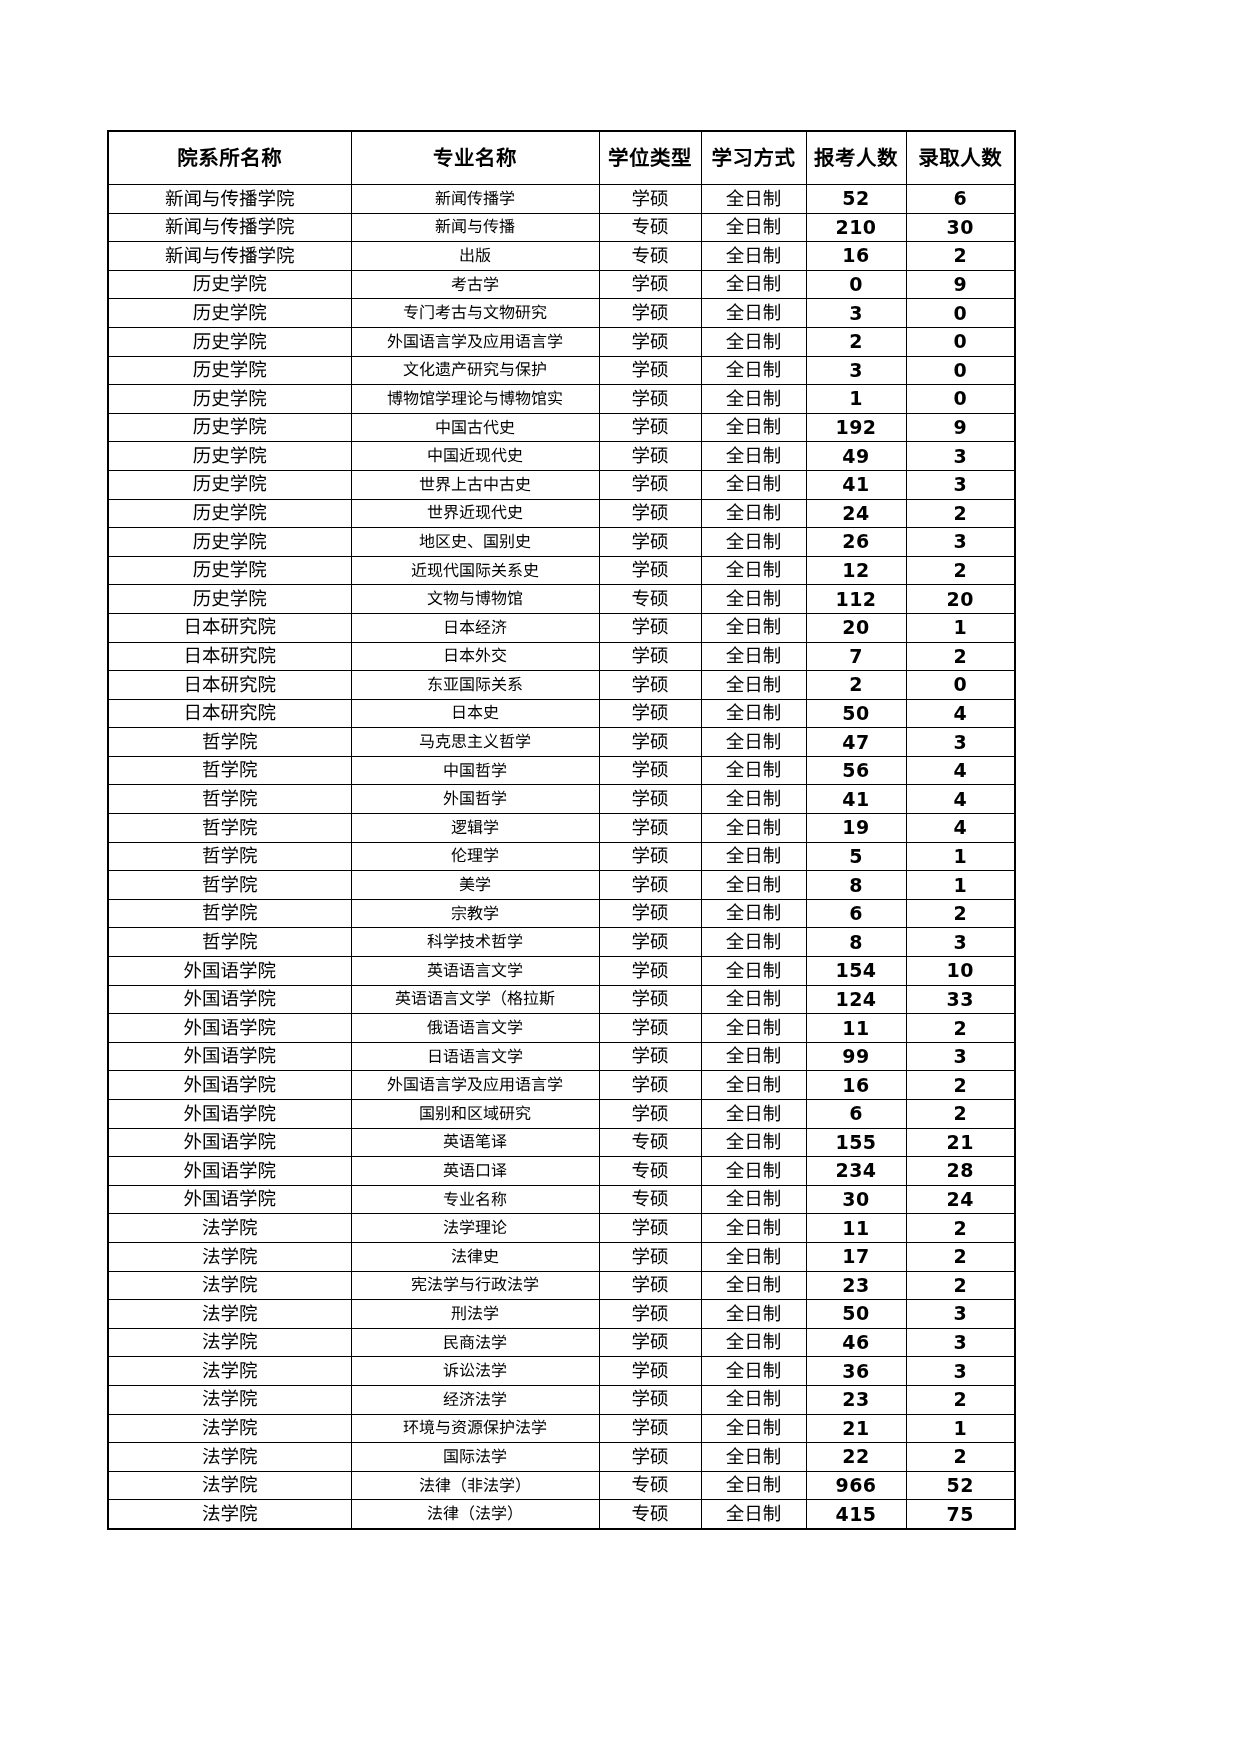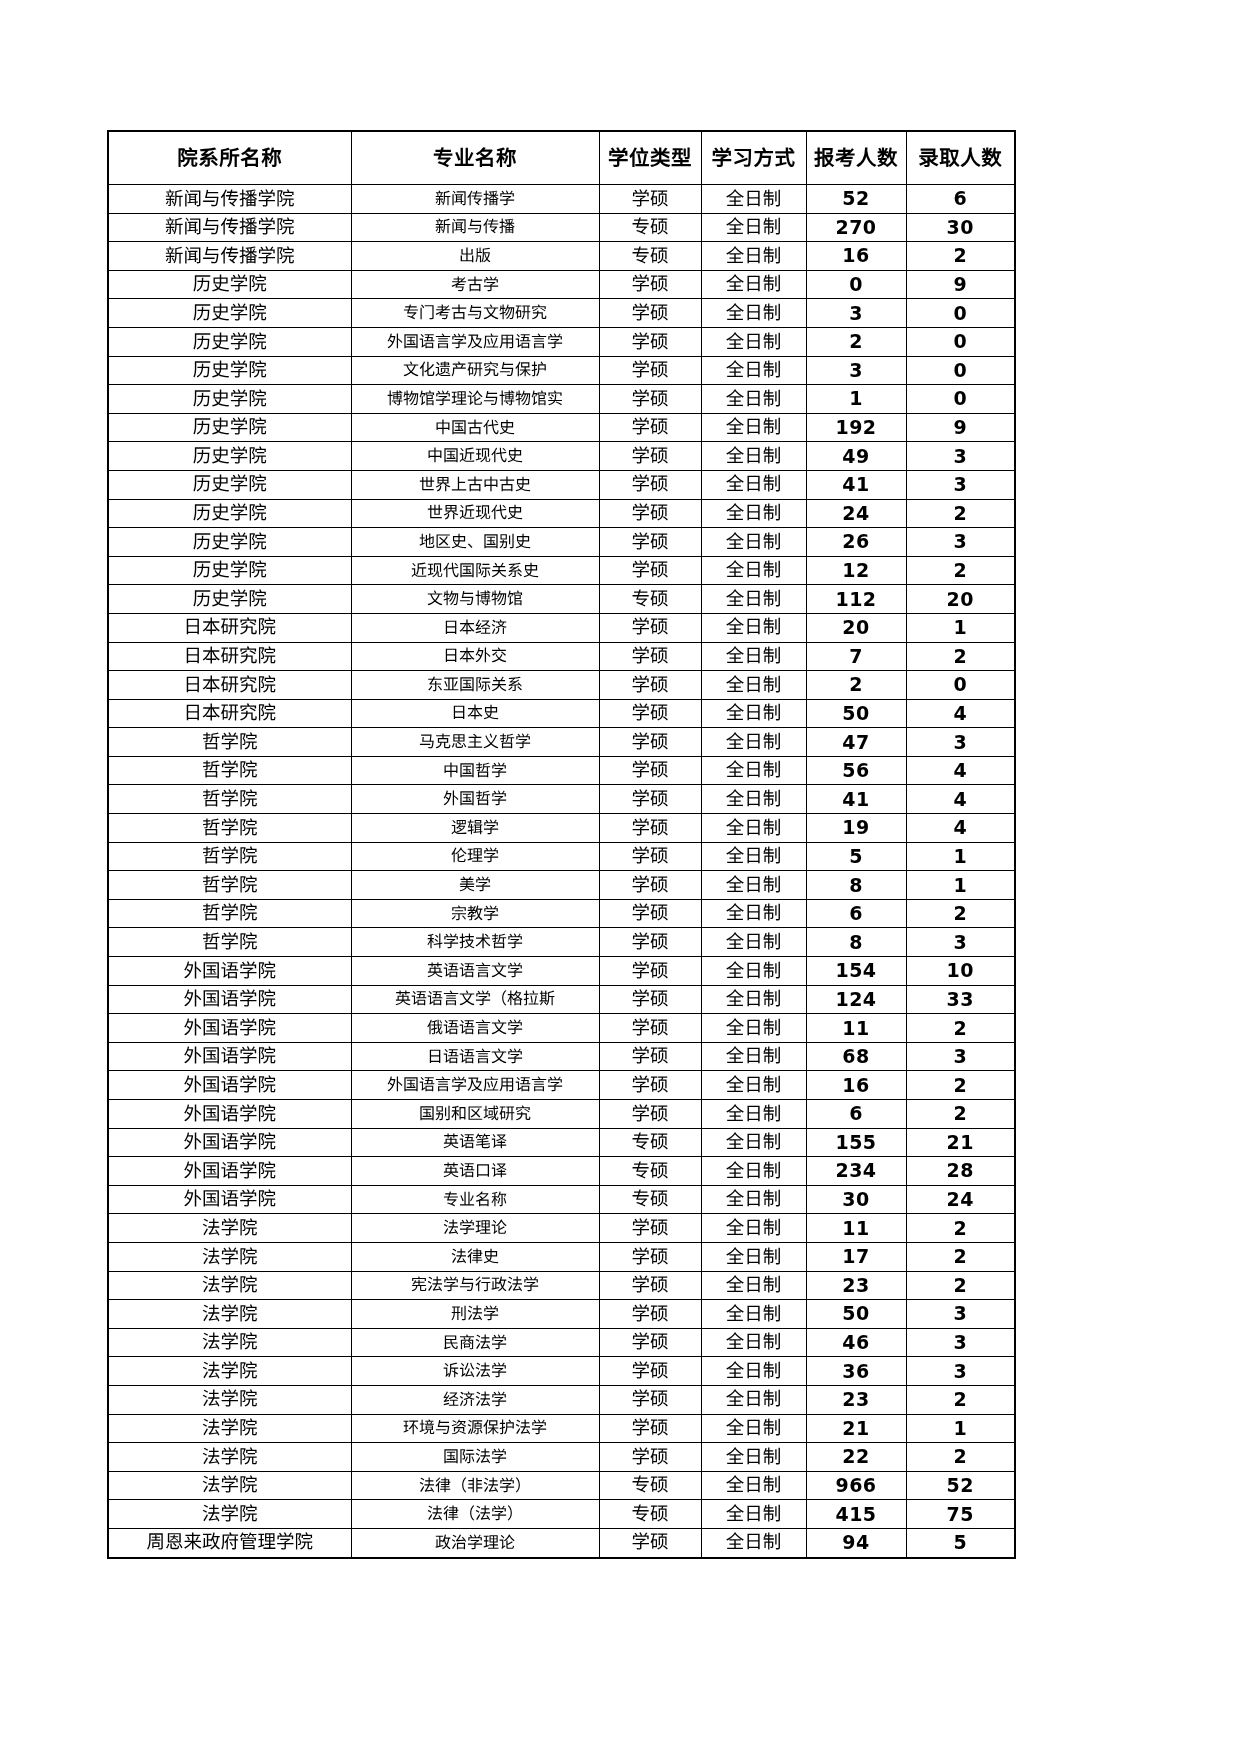--- a/index.html
+++ b/index.html
@@ -104,21 +104,21 @@
             <td class="degree">学硕</td>
             <td class="mode">全日制</td>
             <td class="num">52</td>
             <td class="num">6</td>
           </tr>
           <tr>
             <td class="dept">新闻与传播学院</td>
             <td class="major">新闻与传播</td>
             <td class="degree">专硕</td>
             <td class="mode">全日制</td>
-            <td class="num">270</td>
+            <td class="num">210</td>
             <td class="num">30</td>
           </tr>
           <tr>
             <td class="dept">新闻与传播学院</td>
             <td class="major">出版</td>
             <td class="degree">专硕</td>
             <td class="mode">全日制</td>
             <td class="num">16</td>
             <td class="num">2</td>
           </tr>
@@ -336,21 +336,21 @@
             <td class="degree">学硕</td>
             <td class="mode">全日制</td>
             <td class="num">11</td>
             <td class="num">2</td>
           </tr>
           <tr>
             <td class="dept">外国语学院</td>
             <td class="major">日语语言文学</td>
             <td class="degree">学硕</td>
             <td class="mode">全日制</td>
-            <td class="num">68</td>
+            <td class="num">99</td>
             <td class="num">3</td>
           </tr>
           <tr>
             <td class="dept">外国语学院</td>
             <td class="major">外国语言学及应用语言学</td>
             <td class="degree">学硕</td>
             <td class="mode">全日制</td>
             <td class="num">16</td>
             <td class="num">2</td>
           </tr>
@@ -466,25 +466,17 @@
             <td class="num">966</td>
             <td class="num">52</td>
           </tr>
           <tr>
             <td class="dept">法学院</td>
             <td class="major">法律（法学）</td>
             <td class="degree">专硕</td>
             <td class="mode">全日制</td>
             <td class="num">415</td>
             <td class="num">75</td>
-          </tr>
-          <tr>
-            <td class="dept">周恩来政府管理学院</td>
-            <td class="major">政治学理论</td>
-            <td class="degree">学硕</td>
-            <td class="mode">全日制</td>
-            <td class="num">94</td>
-            <td class="num">5</td>
           </tr>
         </tbody>
     </table>
   </div>
 </div>
 
 </body></html>

